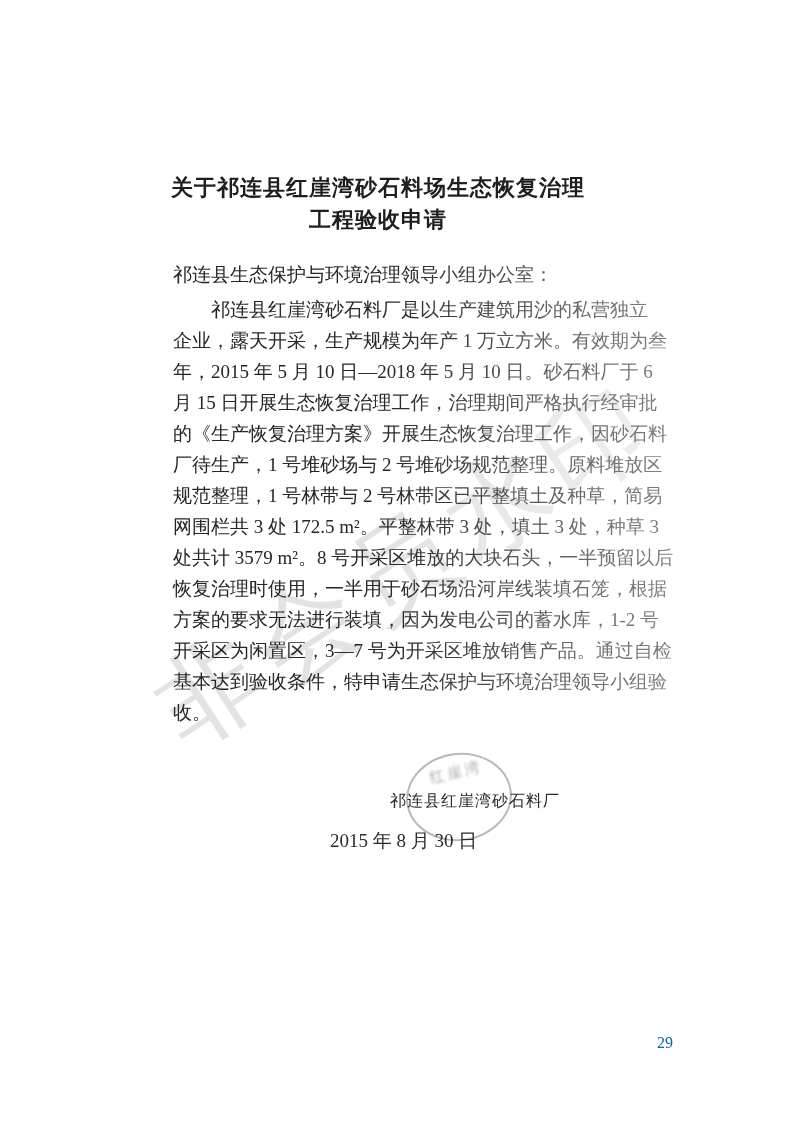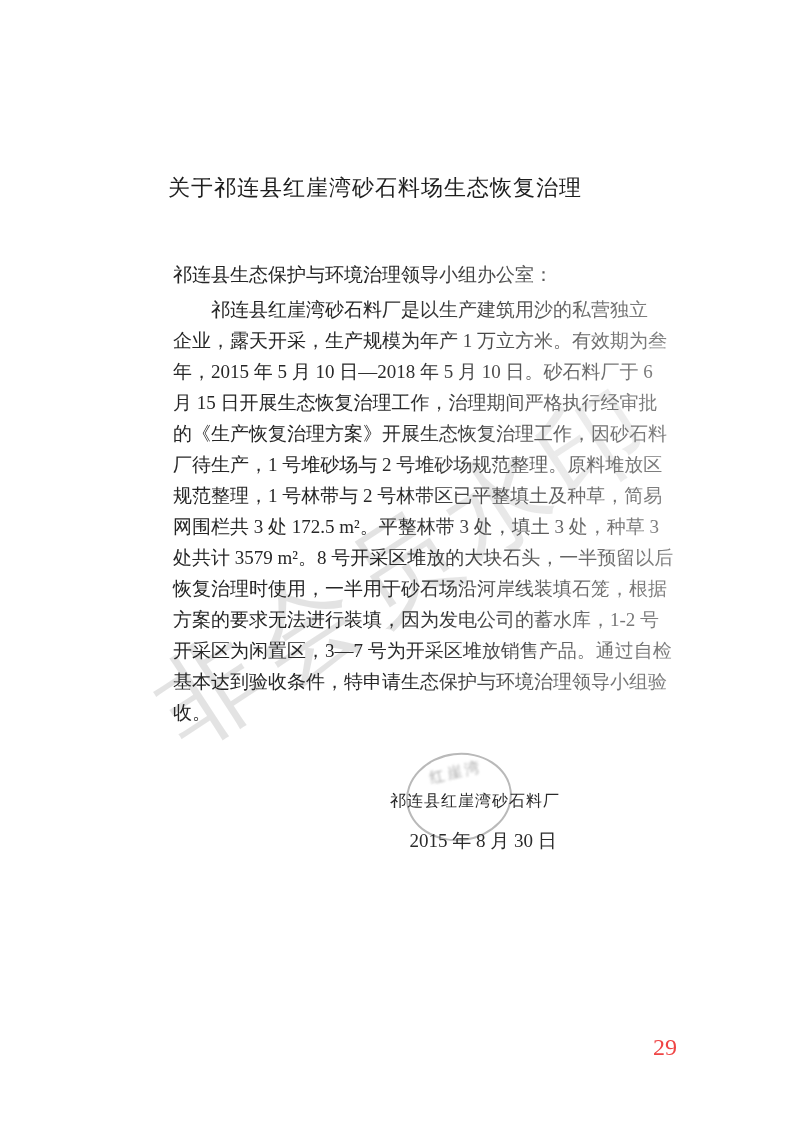--- a/index.html
+++ b/index.html
@@ -31,22 +31,23 @@
     transform-origin: 50% 50%;
     z-index: 0;
     user-select: none;
   }
 
   .title {
     position: absolute;
     left: 168px;
     top: 172px;
     width: 420px;
+    text-align: center;
     font-family: "Liberation Sans", "DejaVu Sans", sans-serif;
-    font-weight: 400;
+    font-weight: 700;
     font-size: 22px;
     line-height: 32px;
     letter-spacing: 1px;
     color: #1e1e1e;
     z-index: 1;
   }
 
   .salutation {
     position: absolute;
     left: 173px;
@@ -119,49 +120,49 @@
     top: 791px;
     width: 290px;
     text-align: center;
     font-size: 16px;
     letter-spacing: 1px;
     color: #2a2a2a;
     z-index: 4;
   }
   .sig-date {
     position: absolute;
-    left: 338px;
+    left: 330px;
     top: 828px;
     width: 290px;
-    text-align: center;
     font-size: 19px;
     color: #2a2a2a;
     z-index: 4;
   }
 
   .page-number {
     position: absolute;
     left: 640px;
     top: 1034px;
     width: 50px;
     text-align: center;
-    font-size: 24px;
-    color: #ef4444;
+    font-size: 16px;
+    color: #0369a1;
     z-index: 1;
   }
 </style>
 </head>
 <body>
 
 <div class="page">
 
   <div class="watermark">非会员水印</div>
 
   <div class="title">
     <div>关于祁连县红崖湾砂石料场生态恢复治理</div>
+    <div>工程验收申请</div>
   </div>
 
   <div class="salutation">祁连县生态保护与环境治理领导小组办公室：</div>
 
   <div class="body-block">
     <div class="bline indent">祁连县红崖湾砂石料厂是以生产建筑用沙的私营独立</div>
     <div class="bline">企业，露天开采，生产规模为年产 1 万立方米。有效期为叁</div>
     <div class="bline">年，2015 年 5 月 10 日—2018 年 5 月 10 日。砂石料厂于 6</div>
     <div class="bline">月 15 日开展生态恢复治理工作，治理期间严格执行经审批</div>
     <div class="bline">的《生产恢复治理方案》开展生态恢复治理工作，因砂石料</div>

